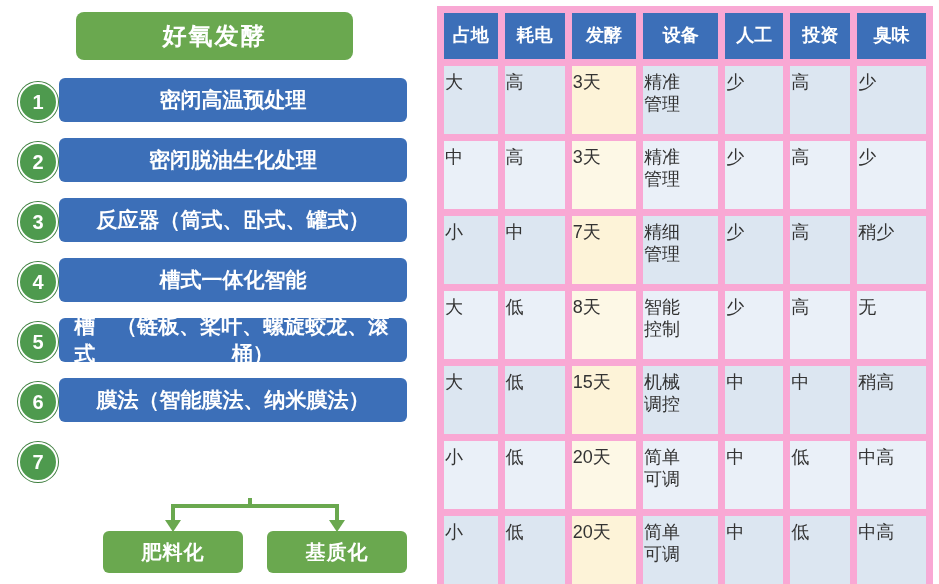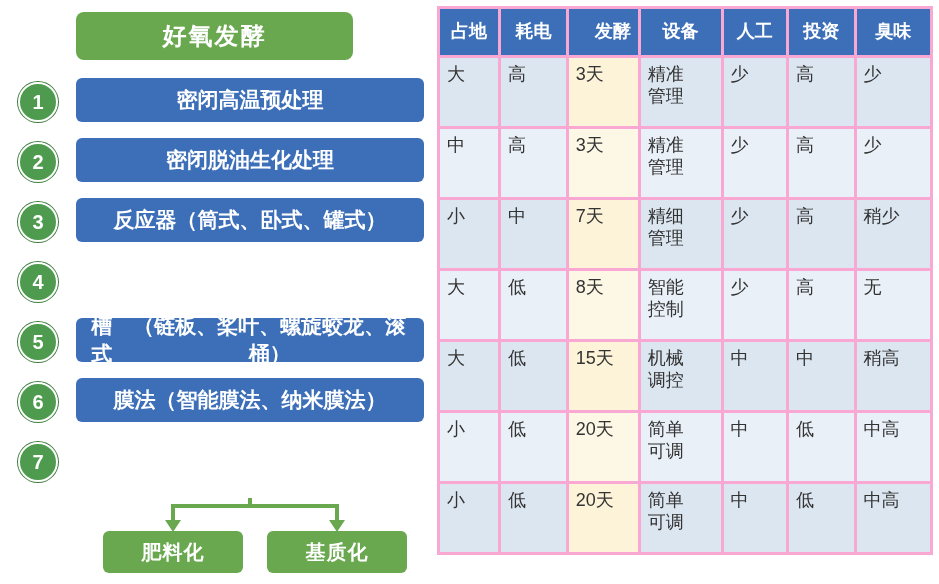--- a/index.html
+++ b/index.html
@@ -39,21 +39,21 @@
     font-size: 24px;
     font-weight: bold;
     display: flex;
     align-items: center;
     justify-content: center;
     letter-spacing: 2px;
   }
 
   .step-box {
     position: absolute;
-    left: 76px;
+    left: 59px;
     width: 348px;
     height: 44px;
     background: #3c6fb8;
     border-radius: 6px;
     color: #ffffff;
     display: flex;
     align-items: center;
     justify-content: center;
     font-size: 21px;
     font-weight: bold;
@@ -115,37 +115,36 @@
     width: 496px;
     height: 508px;
   }
   table.spec {
     border-collapse: collapse;
     width: 496px;
     table-layout: fixed;
     background: #ffffff;
   }
   table.spec th, table.spec td {
-    border: 3px solid #f9a8d4;
+    border: 7px solid #f9a8d4;
     font-size: 18px;
-    padding: 6px 7px;
+    padding: 6px 1px;
     vertical-align: top;
     line-height: 1.22;
   }
   table.spec th {
     background: #3c6fb8;
     color: #ffffff;
     font-weight: bold;
     text-align: center;
     height: 34px;
     vertical-align: middle;
   }
   table.spec th.hl {
     background: #3c6fb8;
-    text-align: right;
   }
   table.spec td {
     color: #333333;
     background: #dce6f1;
     height: 56px;
   }
   table.spec tr.alt td {
     background: #eaf0f8;
   }
   table.spec td.ferm {
@@ -180,20 +179,23 @@
     <div class="step-box" style="top:138px;">
       <span>密闭脱油生化处理</span>
     </div>
 
     <div class="num-badge" style="top:202px;">3</div>
     <div class="step-box" style="top:198px;">
       <span>反应器（筒式、卧式、罐式）</span>
     </div>
 
     <div class="num-badge" style="top:262px;">4</div>
+    <div class="step-box" style="top:258px;">
+      <span>槽式一体化智能</span>
+    </div>
 
     <div class="num-badge" style="top:322px;">5</div>
     <div class="step-box" style="top:318px;text-align:center;">
       <span>槽式</span>
         <span class="small">（链板、桨叶、螺旋蛟龙、滚桶）</span>
     </div>
 
     <div class="num-badge" style="top:382px;">6</div>
     <div class="step-box" style="top:378px;font-family:Liberation Serif, serif;">
       <span>膜法（智能膜法、纳米膜法）</span>

